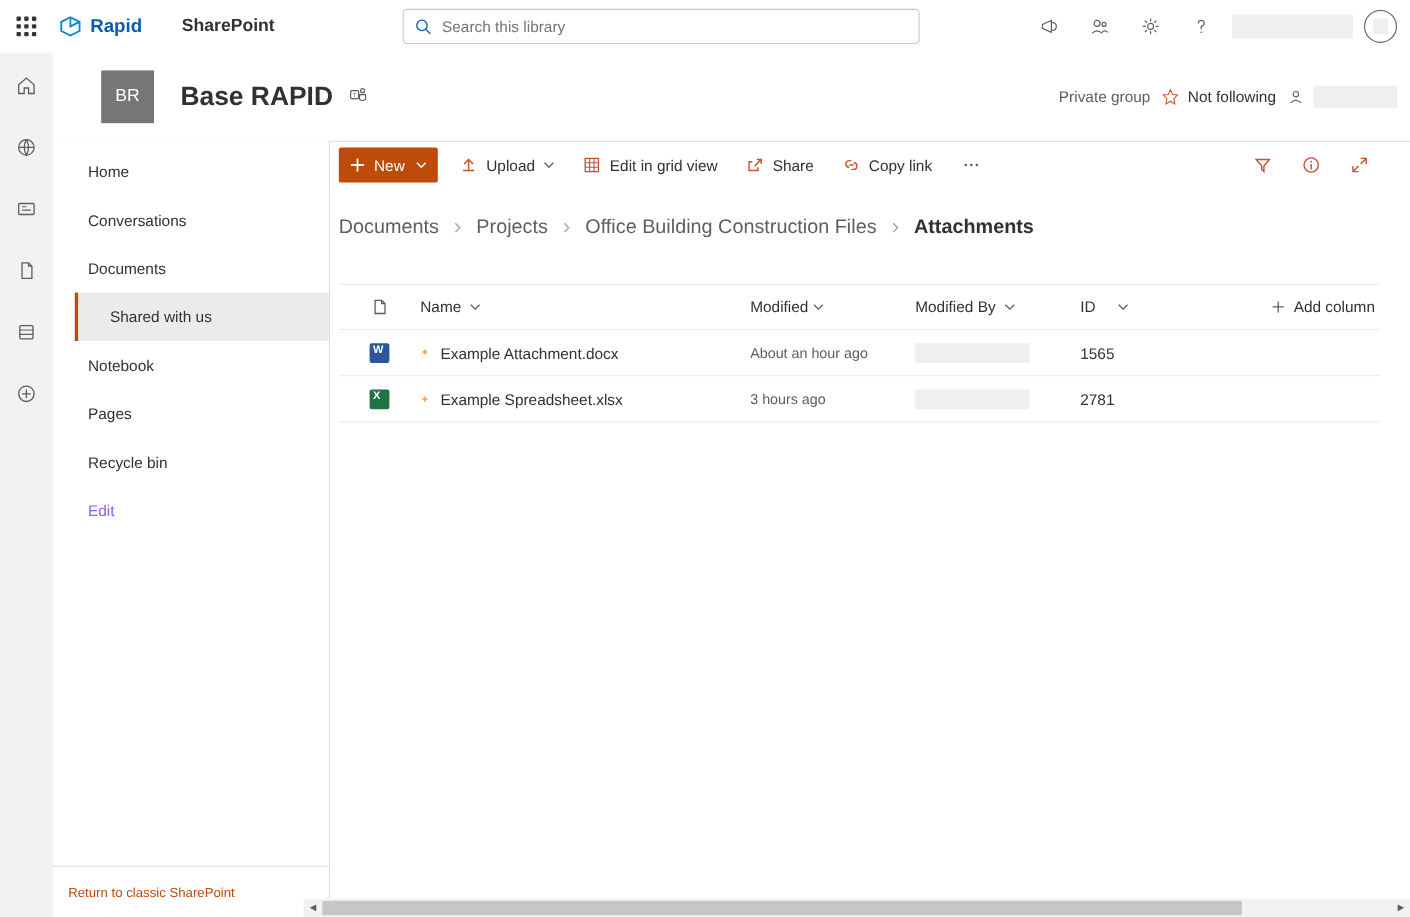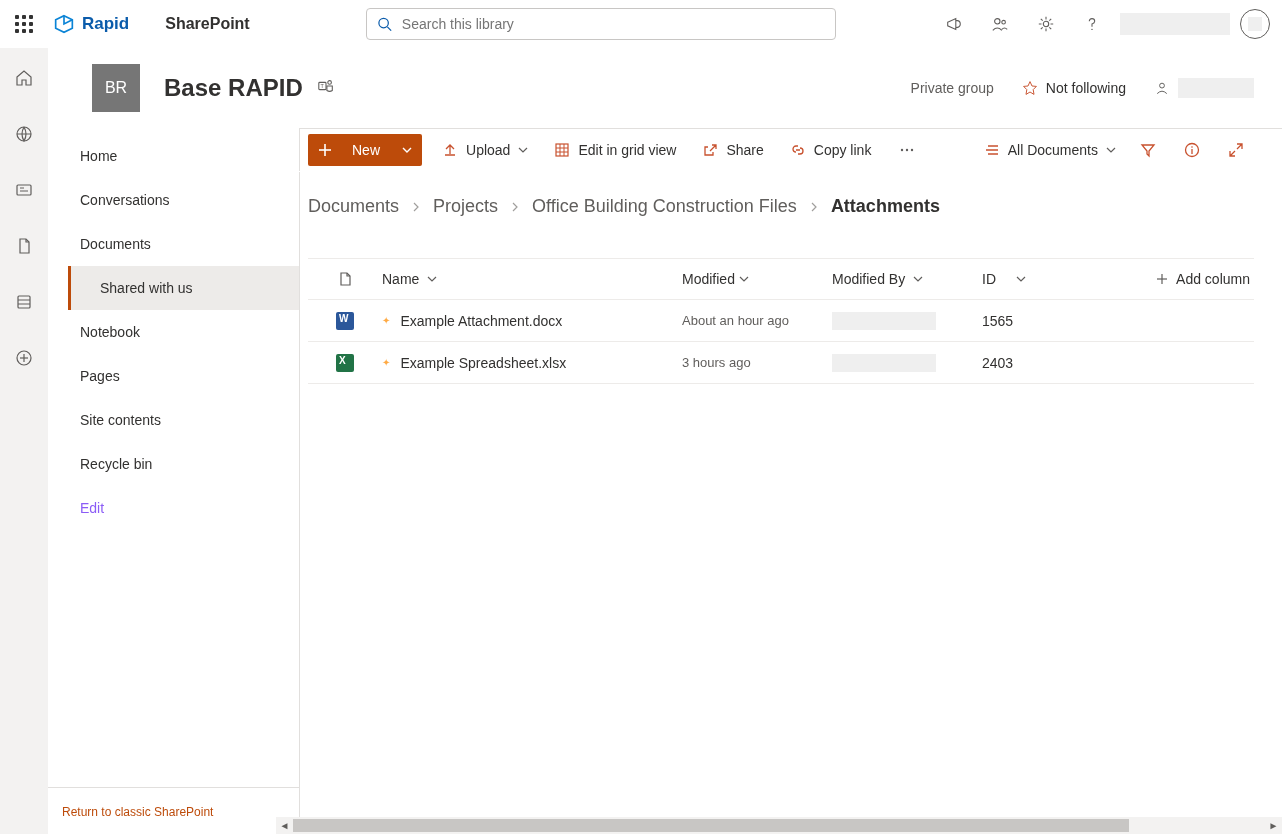--- a/index.html
+++ b/index.html
@@ -26,39 +26,39 @@
 
   
   .app-rail { position:absolute; top:48px; left:0; width:48px; bottom:0; background:#f3f2f1; display:flex; flex-direction:column; align-items:center; padding-top:16px; gap:28px;}
   .rail-btn { width:48px; height:28px; display:flex; align-items:center; justify-content:center; cursor:pointer; color:#605e5c;}
 
   
   .site-header { position:absolute; top:48px; left:48px; right:0; height:80px; background:#fff; display:flex; align-items:center; padding-left:44px;}
   .site-logo { width:48px; height:48px; background:#767676; color:#fff; display:flex; align-items:center; justify-content:center; font-size:16px; font-weight:400;}
   .site-title { margin-left:24px; font-size:24px; font-weight:600; color:#323130;}
   .teams-icon { margin-left:14px; color:#605e5c; cursor:pointer;}
-  .site-header-right { margin-left:auto; display:flex; align-items:center; gap:28px; margin-right:28px; font-size:14px; color:#605e5c;}
+  .site-header-right { margin-left:auto; display:flex; align-items:center; gap:10px; margin-right:12px; font-size:14px; color:#605e5c;}
   .follow { display:flex; align-items:center; gap:8px; cursor:pointer;}
   .follow svg { color:#c8512e;}
   .members-ph { width:76px; height:20px; background:#efefef;}
 
   .hub-border-top { position:absolute; top:128px; left:48px; right:0; height:1px; background:#e1dfdd;}
 
   
   .left-nav { position:absolute; top:128px; left:48px; width:252px; bottom:0; border-right:1px solid #e1dfdd; background:#fff; display:flex; flex-direction:column;}
   .nav-list { padding-top:6px; }
   .nav-item { height:44px; display:flex; align-items:center; padding-left:32px; font-size:14px; color:#323130; cursor:pointer;}
   .nav-item.selected { background:#edebe9; border-left:3px solid #bd4b0a; padding-left:29px; font-weight:400;margin-left:20px;}
   .nav-edit { color:#8b5cf6; }
   .nav-footer { margin-top:auto; border-top:1px solid #e1dfdd; padding:14px 16px 14px 14px;}
   .nav-footer a { font-size:12px; color:#bd4b0a; cursor:pointer;}
 
   
   .cmd-bar { position:absolute; top:128px; left:276px; right:0; height:44px; border-bottom:1px solid #fff; display:flex; align-items:center; padding-left:32px; gap:14px;}
-  .new-btn { height:32px; background:#bd4b0a; color:#fff; border-radius:2px; display:flex; align-items:center; padding:0 10px; gap:20px; cursor:pointer; font-size:14px;}
+  .new-btn { height:32px; background:#bd4b0a; color:#fff; border-radius:2px; display:flex; align-items:center; padding:0 10px; gap:8px; cursor:pointer; font-size:14px;}
   .new-btn .chev { margin-left:2px;}
   .cmd-btn { display:flex; align-items:center; gap:8px; font-size:14px; color:#323130; cursor:pointer; padding:0 6px; height:32px;}
   .cmd-btn svg { color:#c8512e;}
   .cmd-more { width:32px; height:32px; display:flex; align-items:center; justify-content:center; cursor:pointer; color:#605e5c;}
   .cmd-right { margin-left:auto; display:flex; align-items:center; gap:8px; margin-right:28px;}
   .views-btn { display:flex; align-items:center; gap:8px; cursor:pointer; font-size:14px; height:32px; padding:0 6px;}
   .views-btn svg.list-lines { color:#c8512e;}
   .icon-only-btn { width:36px; height:32px; display:flex; align-items:center; justify-content:center; cursor:pointer;}
   .icon-only-btn svg { color:#c8512e;}
 
@@ -232,21 +232,20 @@
 <div class="hub-border-top"></div>
 
 <div class="left-nav">
   <div class="nav-list">
     <div class="nav-item">Home</div>
     <div class="nav-item">Conversations</div>
     <div class="nav-item">Documents</div>
     <div class="nav-item selected">Shared with us</div>
     <div class="nav-item">Notebook</div>
     <div class="nav-item">Pages</div>
-    <div class="nav-item">Site contents</div>
     <div class="nav-item">Recycle bin</div>
     <div class="nav-item nav-edit">Edit</div>
   </div>
   <div class="nav-footer">
     <a>Return to classic SharePoint</a>
   </div>
 </div>
 
 <div class="cmd-bar">
   <div class="new-btn">
@@ -291,31 +290,20 @@
     <span>Copy link</span>
   </div>
   <div class="cmd-more">
     <svg width="16" height="16" viewBox="0 0 16 16">
         <circle cx="3" cy="8" r="1.2" fill="currentColor"></circle>
         <circle cx="8" cy="8" r="1.2" fill="currentColor"></circle>
         <circle cx="13" cy="8" r="1.2" fill="currentColor"></circle>
       </svg>
   </div>
   <div class="cmd-right">
-    <div class="views-btn">
-      <svg class="list-lines" width="16" height="16" viewBox="0 0 16 16">
-          <line x1="4" y1="4" x2="14" y2="4" stroke="currentColor" stroke-width="1.5"></line>
-          <line x1="2" y1="8" x2="14" y2="8" stroke="currentColor" stroke-width="1.5"></line>
-          <line x1="4" y1="12" x2="14" y2="12" stroke="currentColor" stroke-width="1.5"></line>
-        </svg>
-      <span>All Documents</span>
-      <svg width="10" height="10" viewBox="0 0 10 10">
-          <path d="M1 3 L5 7 L9 3" fill="none" stroke="#605e5c" stroke-width="1.2"></path>
-        </svg>
-    </div>
     <div class="icon-only-btn">
         <svg width="16" height="16" viewBox="0 0 16 16">
           <path d="M2 3 H14 L9 9 V14 L7 12 V9 Z" fill="none" stroke="currentColor" stroke-width="1.3"></path>
         </svg>
       </div>
     <div class="icon-only-btn">
         <svg width="16" height="16" viewBox="0 0 16 16">
           <circle cx="8" cy="8" r="6.5" fill="none" stroke="currentColor" stroke-width="1.3"></circle>
           <circle cx="8" cy="5" r="0.8" fill="currentColor"></circle>
           <line x1="8" y1="7" x2="8" y2="12" stroke="currentColor" stroke-width="1.3"></line>
@@ -414,21 +402,21 @@
         <span class="newbadge">✦</span>
         <span>Example Spreadsheet.xlsx</span>
       </div>
     <div class="col-mod cell-mod">
         <span>3 hours ago</span>
       </div>
     <div class="col-by">
         <div class="cell-by-ph"></div>
       </div>
     <div class="col-id cell-id">
-        <span>2403</span>
+        <span>2781</span>
       </div>
     <div class="col-add"></div>
   </div>
 </div>
 
 <div class="h-scroll">
   <div class="arrow">◄</div>
   <div class="track">
       <div class="thumb"></div>
     </div>

